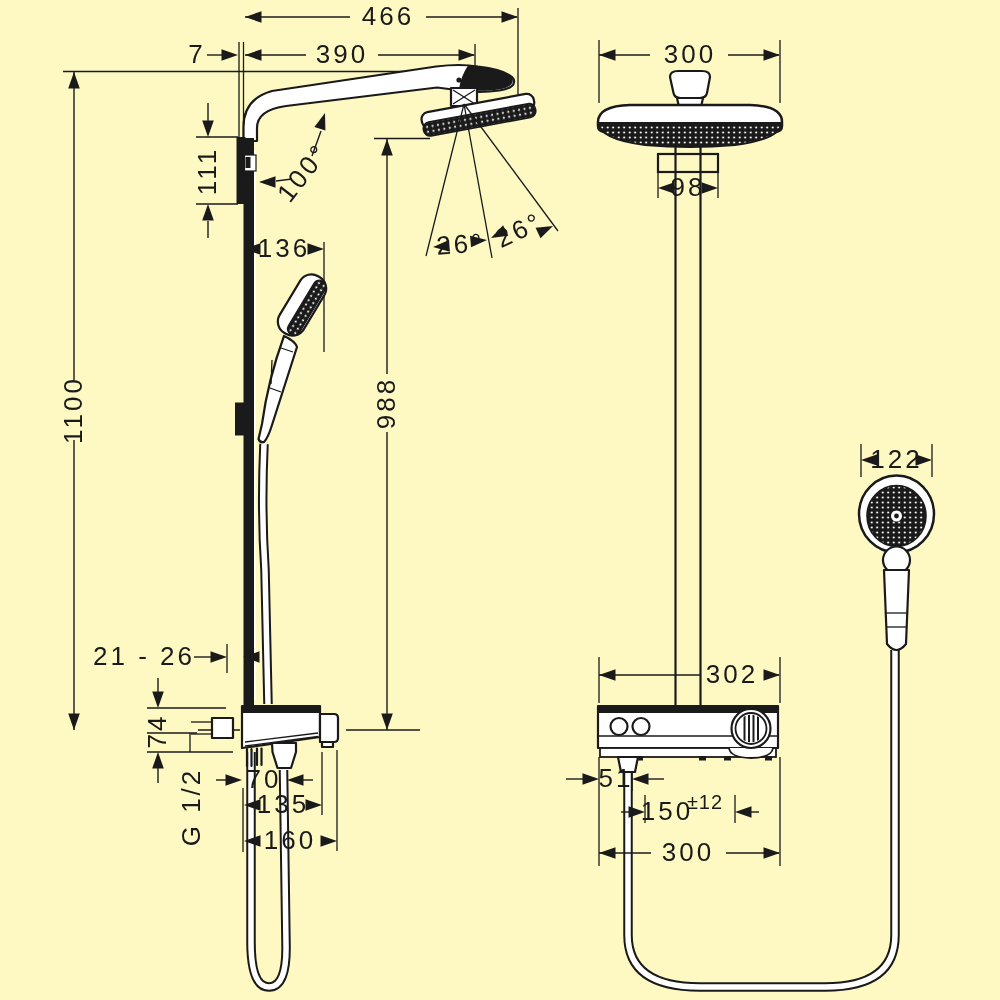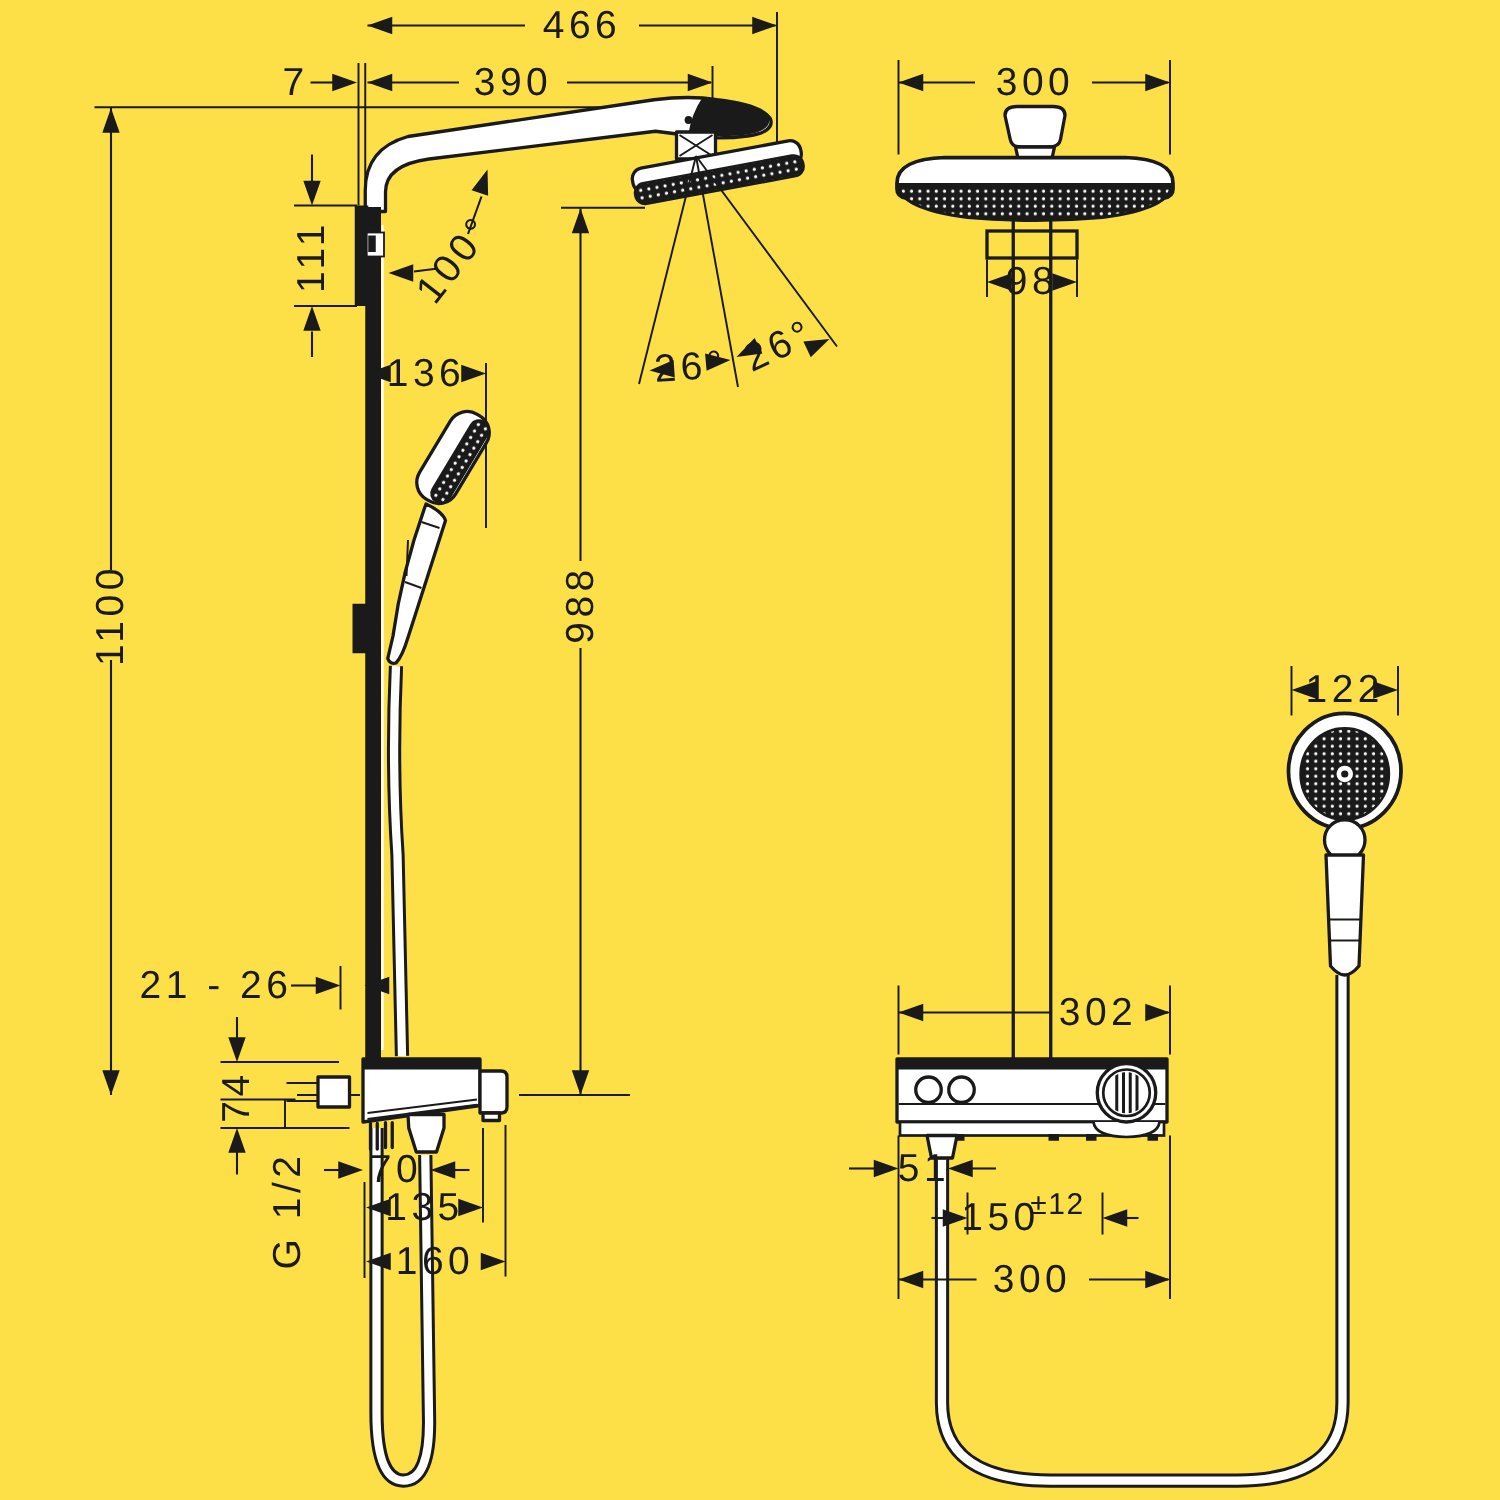--- a/index.html
+++ b/index.html
@@ -1,16 +1,16 @@
 <!DOCTYPE html>
 <html><head>
 <meta charset="utf-8">
 <style>
   html,body{margin:0;padding:0;background:#ffffff;}
-  #stage{width:1000px;height:1000px;background:#fde047;position:relative;overflow:hidden;}
+  #stage{width:1000px;height:1000px;background:#fef9c3;position:relative;overflow:hidden;}
   svg{display:block;}
   .ol   { fill:#ffffff; stroke:#1a1a1a; stroke-width:2.2; stroke-linejoin:round; }
   .ol25 { fill:#ffffff; stroke:#1a1a1a; stroke-width:2.5; stroke-linejoin:round; }
   .nf   { fill:none;    stroke:#1a1a1a; stroke-width:2.2; stroke-linejoin:round; stroke-linecap:round;}
   .thin { fill:none;    stroke:#1a1a1a; stroke-width:1.3; }
   .dline{ fill:none;    stroke:#1a1a1a; stroke-width:1.4; }
   .blk  { fill:#1a1a1a; stroke:none; }
   .hoseO{ fill:none; stroke:#1a1a1a; stroke-width:9.5; }
   .hoseI{ fill:none; stroke:#ffffff; stroke-width:5.5; }
   text.dim{ font-family:"Liberation Sans", sans-serif; font-size:26px; letter-spacing:3px;

